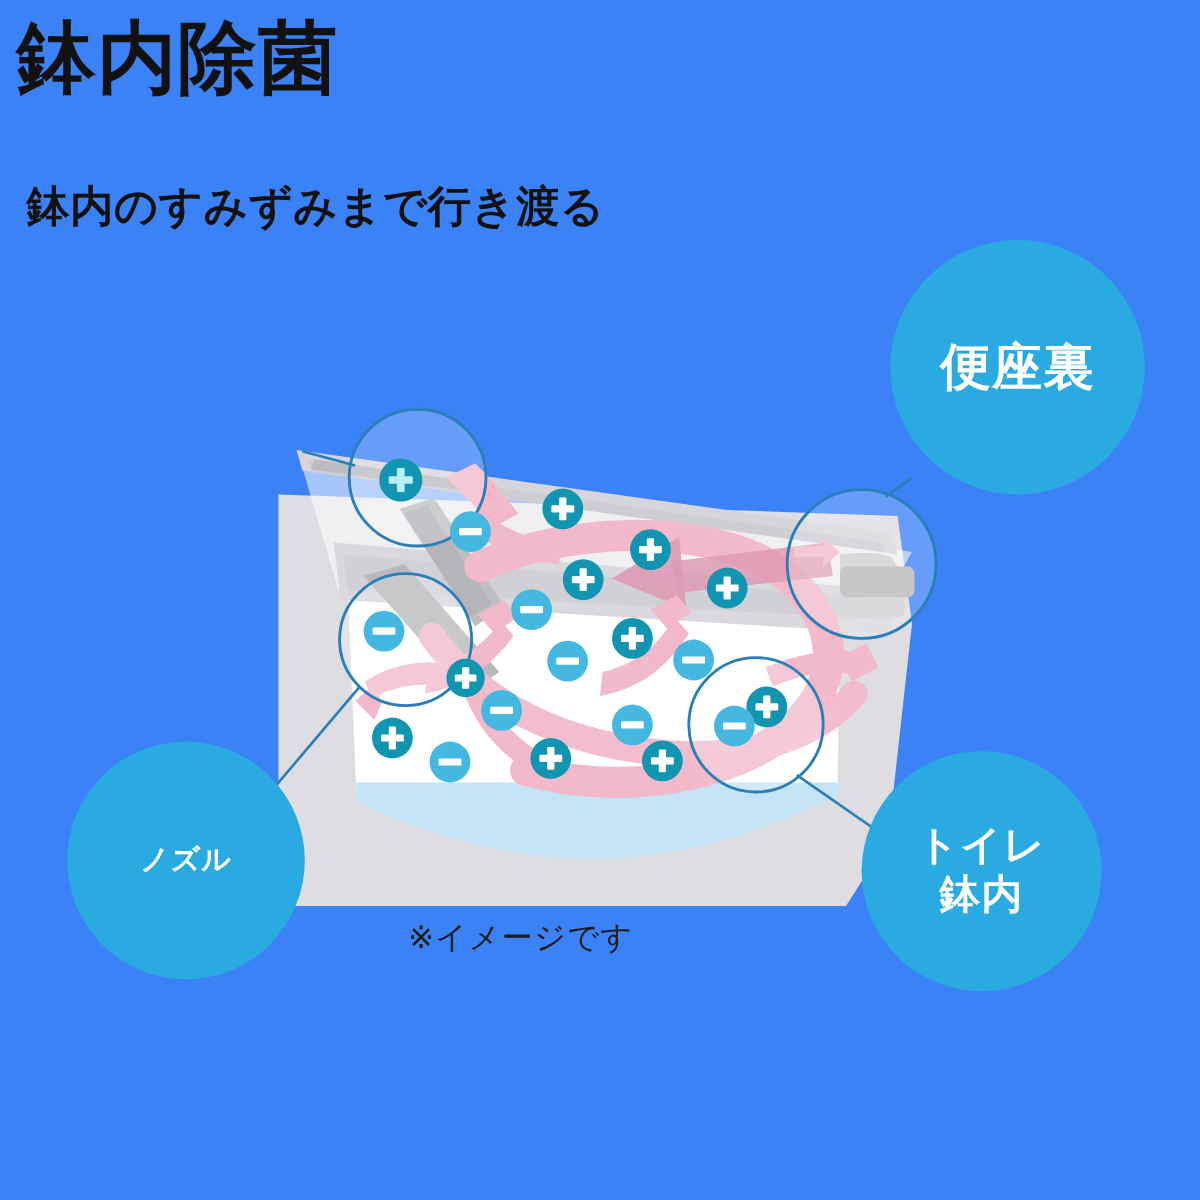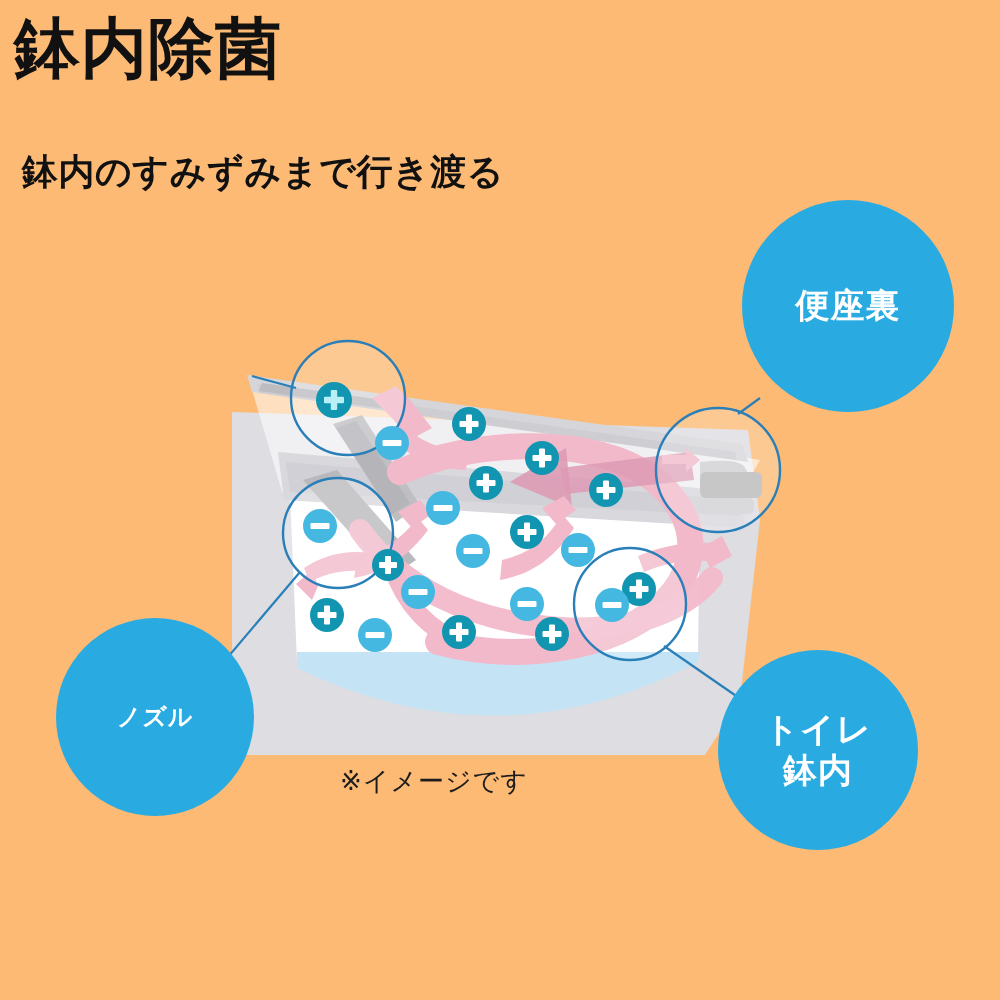--- a/index.html
+++ b/index.html
@@ -12,21 +12,21 @@
     width: 1000px;
     height: 1000px;
     font-family: "Liberation Sans", "DejaVu Sans", sans-serif;
     overflow: hidden;
     position: relative;
   }
   #page {
     position: relative;
     width: 1000px;
     height: 1000px;
-    background: #fdba74;
+    background: #3b82f6;
   }
 
   
   .page-title {
     position: absolute;
     left: 14px;
     top: 14px;
     font-size: 66px;
     font-weight: 700;
     color: #111111;
@@ -75,23 +75,23 @@
     align-items: center;
     justify-content: center;
     text-align: center;
     font-weight: 700;
     line-height: 1.22;
     letter-spacing: 1px;
     box-sizing: border-box;
   }
   .callout span { display: block; }
   .callout-lidback   { left: 52px;  top: 253px; width: 205px; height: 205px; font-size: 34px; }
-  .callout-seatback  { left: 742px; top: 200px; width: 212px; height: 212px; font-size: 34px; }
+  .callout-seatback  { left: 742px; top: 200px; width: 212px; height: 212px; font-size: 42px; }
   .callout-nozzle    { left: 56px;  top: 618px; width: 198px; height: 198px; font-size: 24px; }
-  .callout-bowl      { left: 718px; top: 650px; width: 200px; height: 200px; font-size: 34px; }
+  .callout-bowl      { left: 718px; top: 626px; width: 200px; height: 200px; font-size: 34px; }
 </style>
 </head>
 <body>
 
 <div id="page">
 
   <div class="page-title">鉢内除菌</div>
 
   <div class="page-subtitle">鉢内のすみずみまで行き渡る</div>
 

